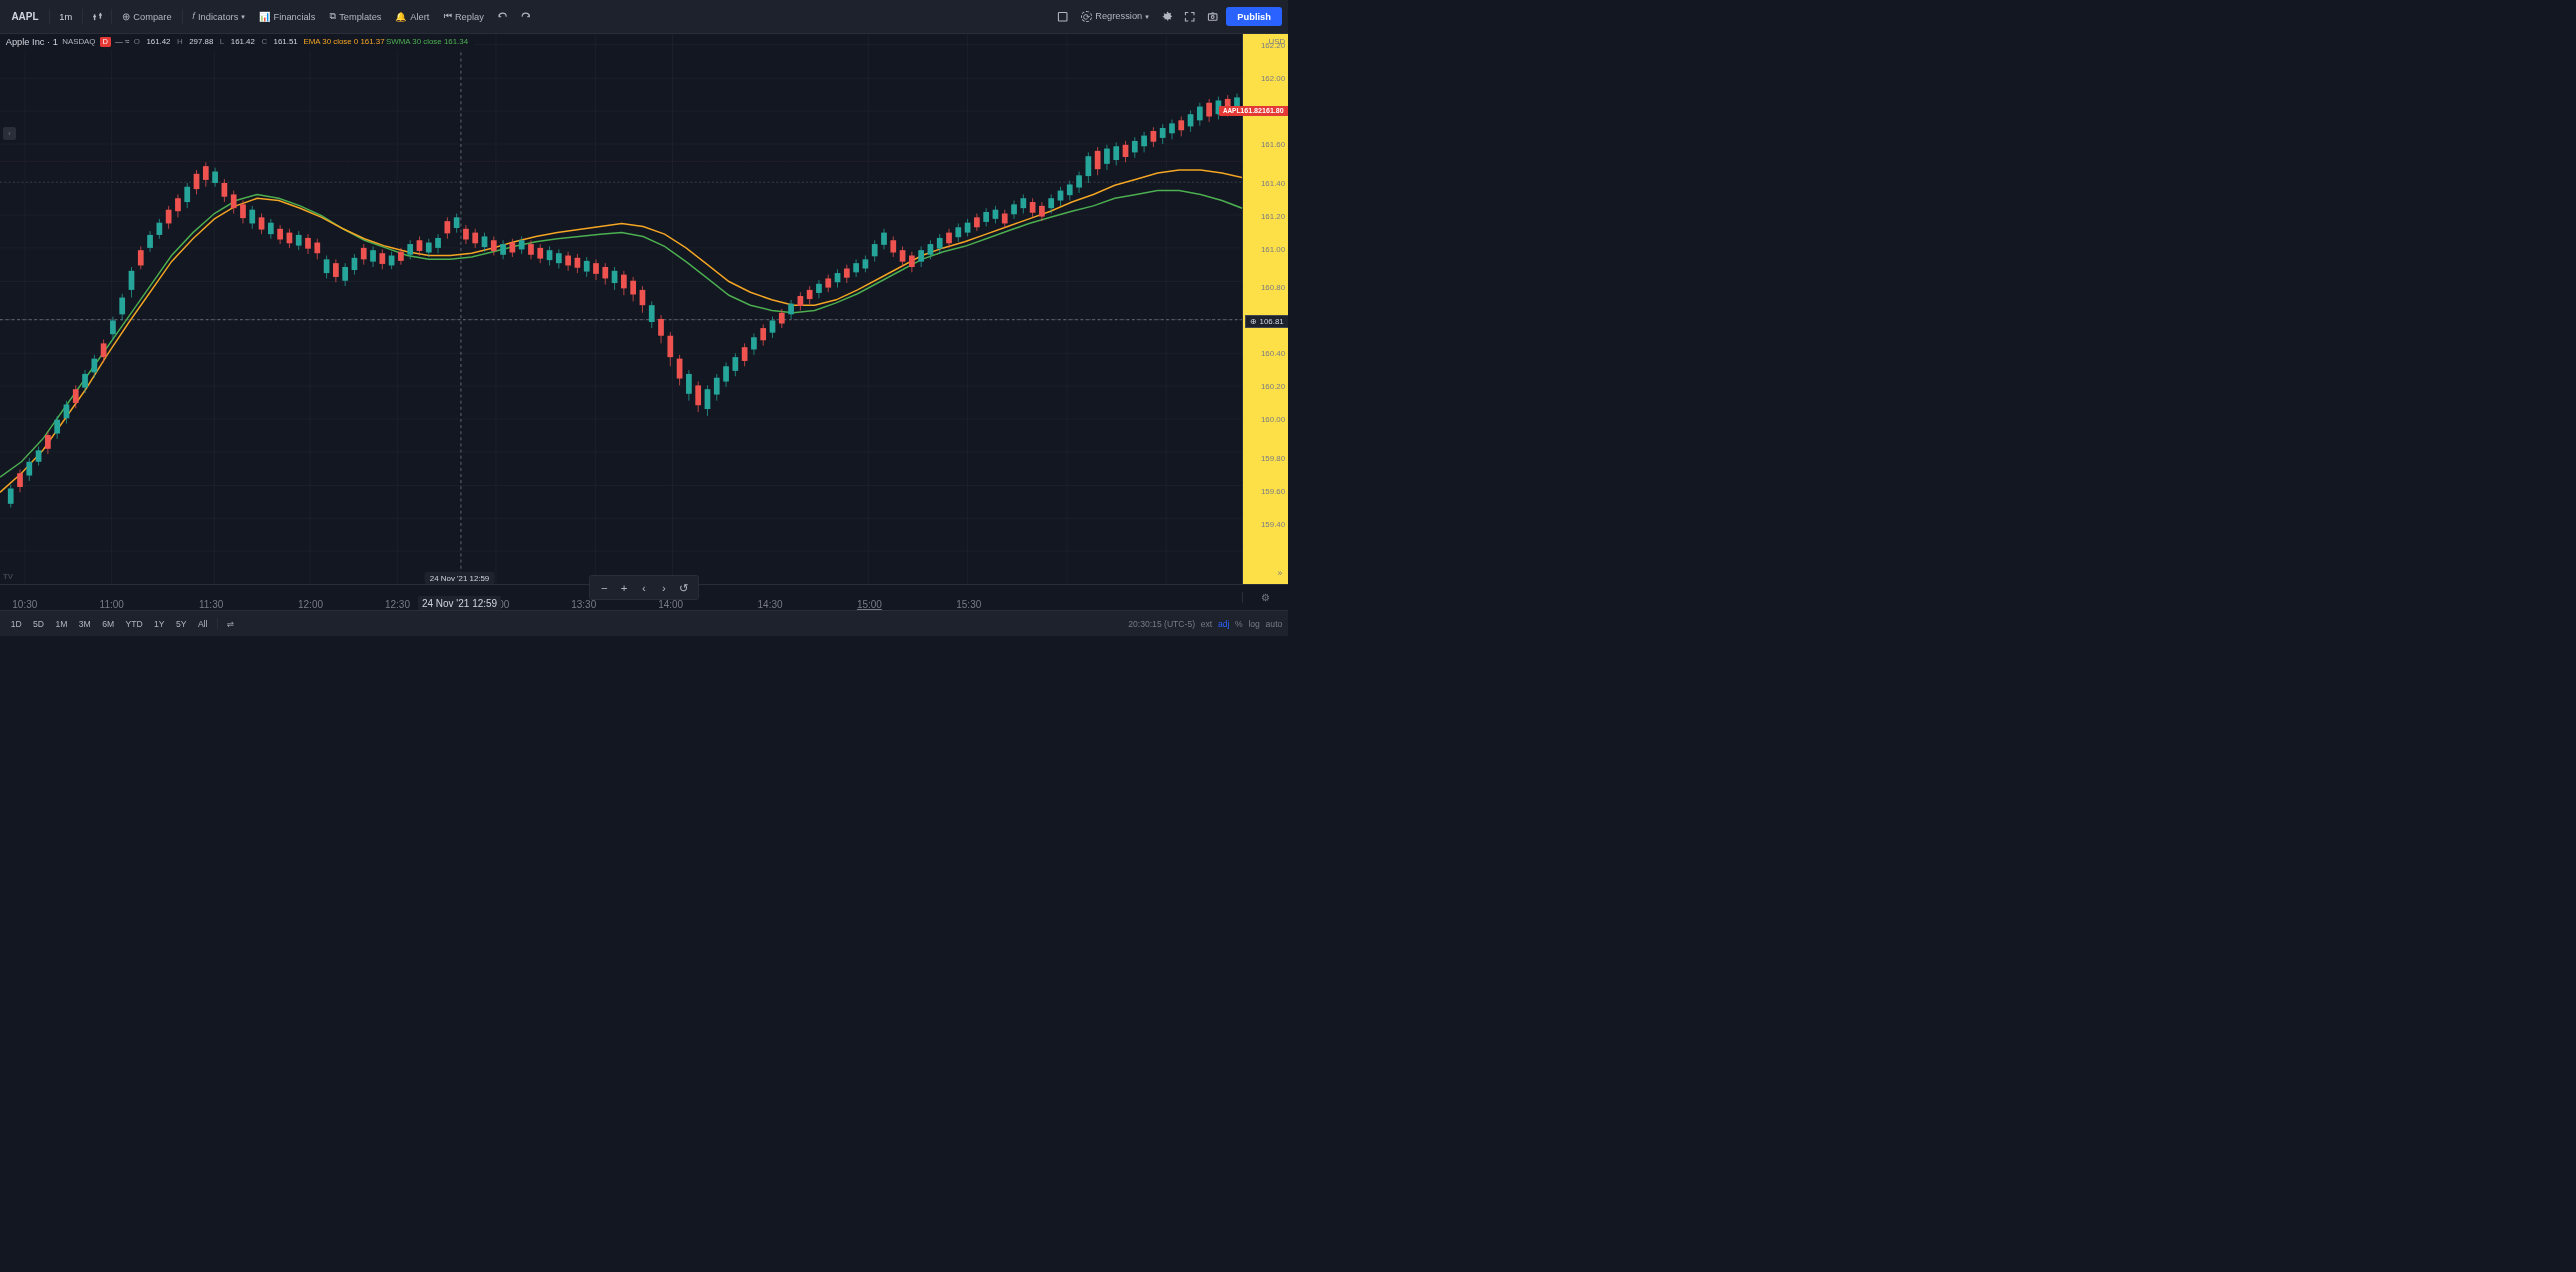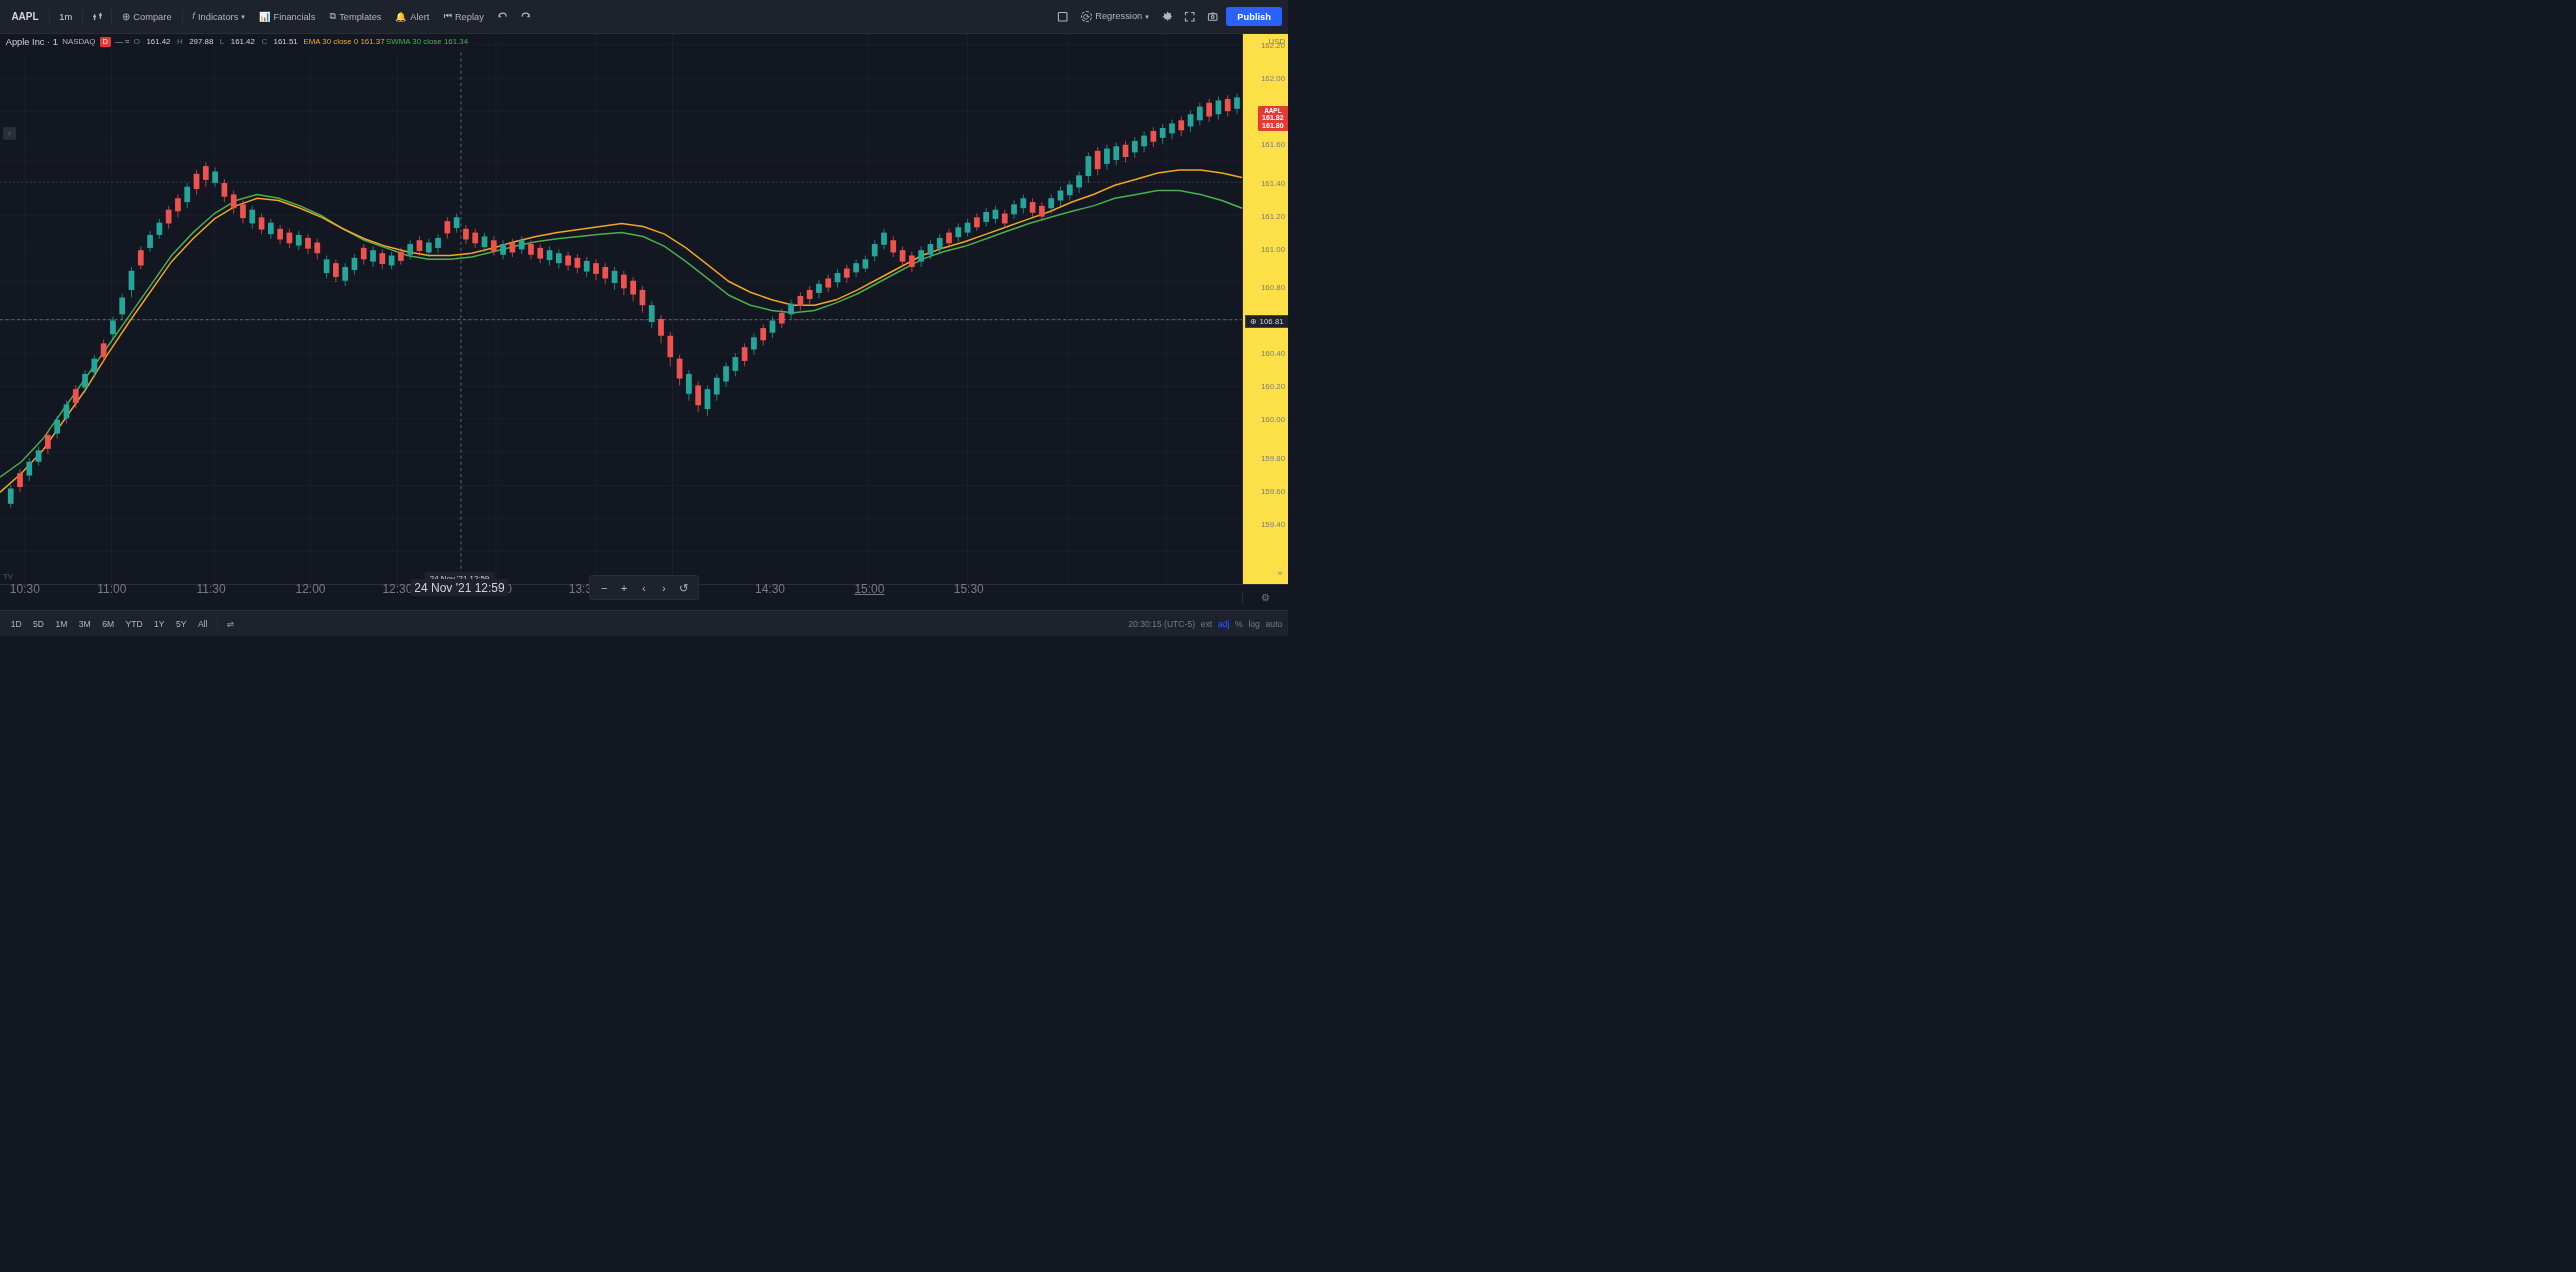--- a/index.html
+++ b/index.html
@@ -183,22 +183,22 @@
       align-items: center;
       position: relative;
     }
     .time-axis-inner {
       flex: 1;
       position: relative;
       height: 100%;
     }
     .time-label {
       position: absolute;
-      bottom: 14px;
-      font-size: 12px;
+      bottom: 0;
+      font-size: 10px;
       color: #787b86;
       transform: translateX(-50%);
       margin-top: 44px;
     }
     .time-label-active {
       background: #1e222d;
       color: #d1d4dc;
       padding: 1.4px 4.3px;
       border-radius: 1.4px;
     }
@@ -906,21 +906,21 @@
       <div class="price-label" style="top: 39%;">161.00</div>
       <div class="price-label" style="top: 46%;">160.80</div>
       <div class="price-label" style="top: 52%;">160.60</div>
       <div class="price-label" style="top: 58%;">160.40</div>
       <div class="price-label" style="top: 64%;">160.20</div>
       <div class="price-label" style="top: 70%;">160.00</div>
       <div class="price-label" style="top: 77%;">159.80</div>
       <div class="price-label" style="top: 83%;">159.60</div>
       <div class="price-label" style="top: 89%;">159.40</div>
 
-      <div class="price-label-aapl" style="top: 13%; display:flex; flex-direction:column; align-items:center; padding: 1.4px 4.3px; font-size:7.1px;">
+      <div class="price-label-aapl" style="top: 13%; display:flex; flex-direction:row; align-items:center; padding: 1.4px 4.3px; font-size:7.1px;">
         <span style="font-size:6.4px;">AAPL</span>
         <span>161.82</span>
         <span>161.80</span>
       </div>
 
       <div class="price-label-cursor" style="top: 51%; display:flex; align-items:center; gap:2.9px; font-size:7.9px;">
         <span>⊕</span>
         <span>106.81</span>
       </div>
 

